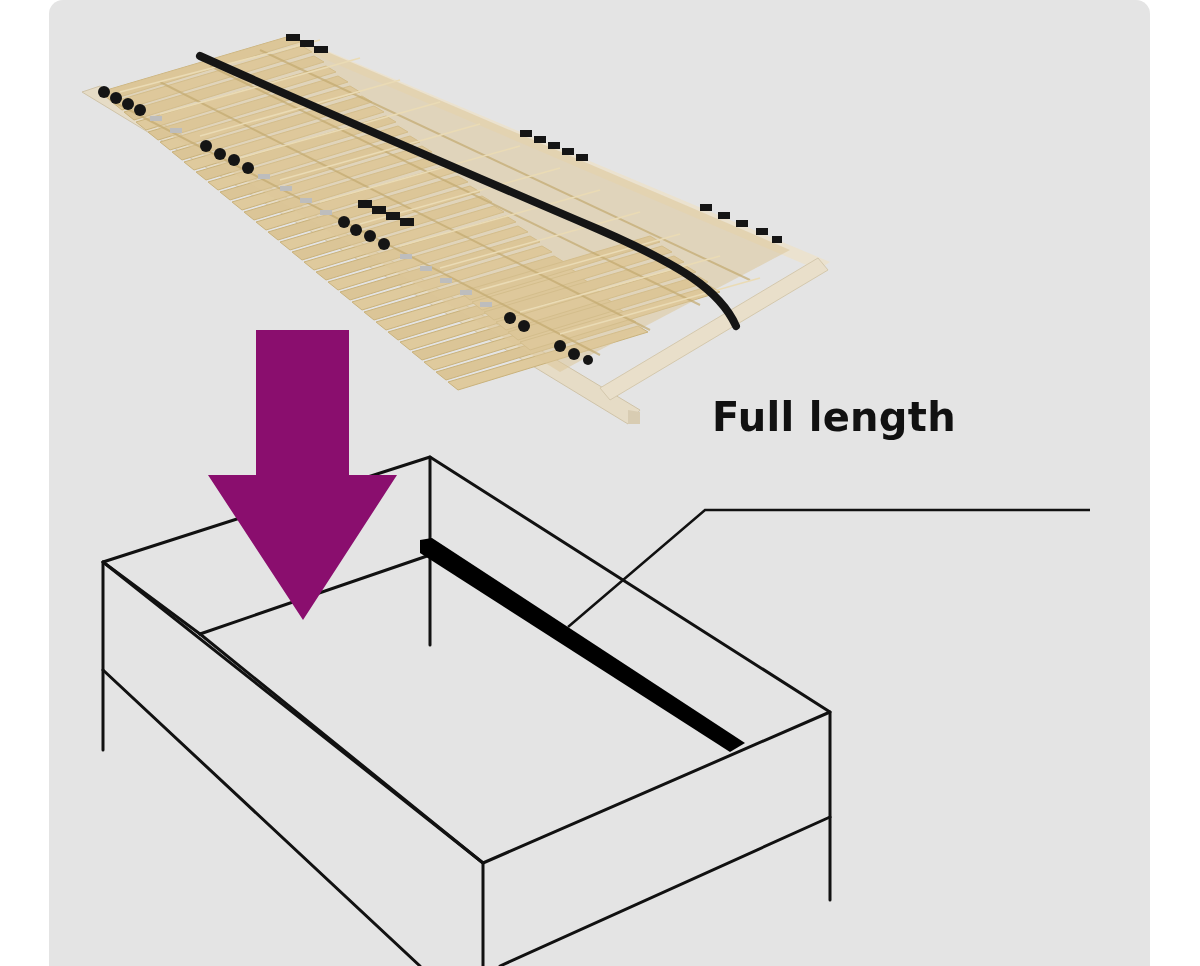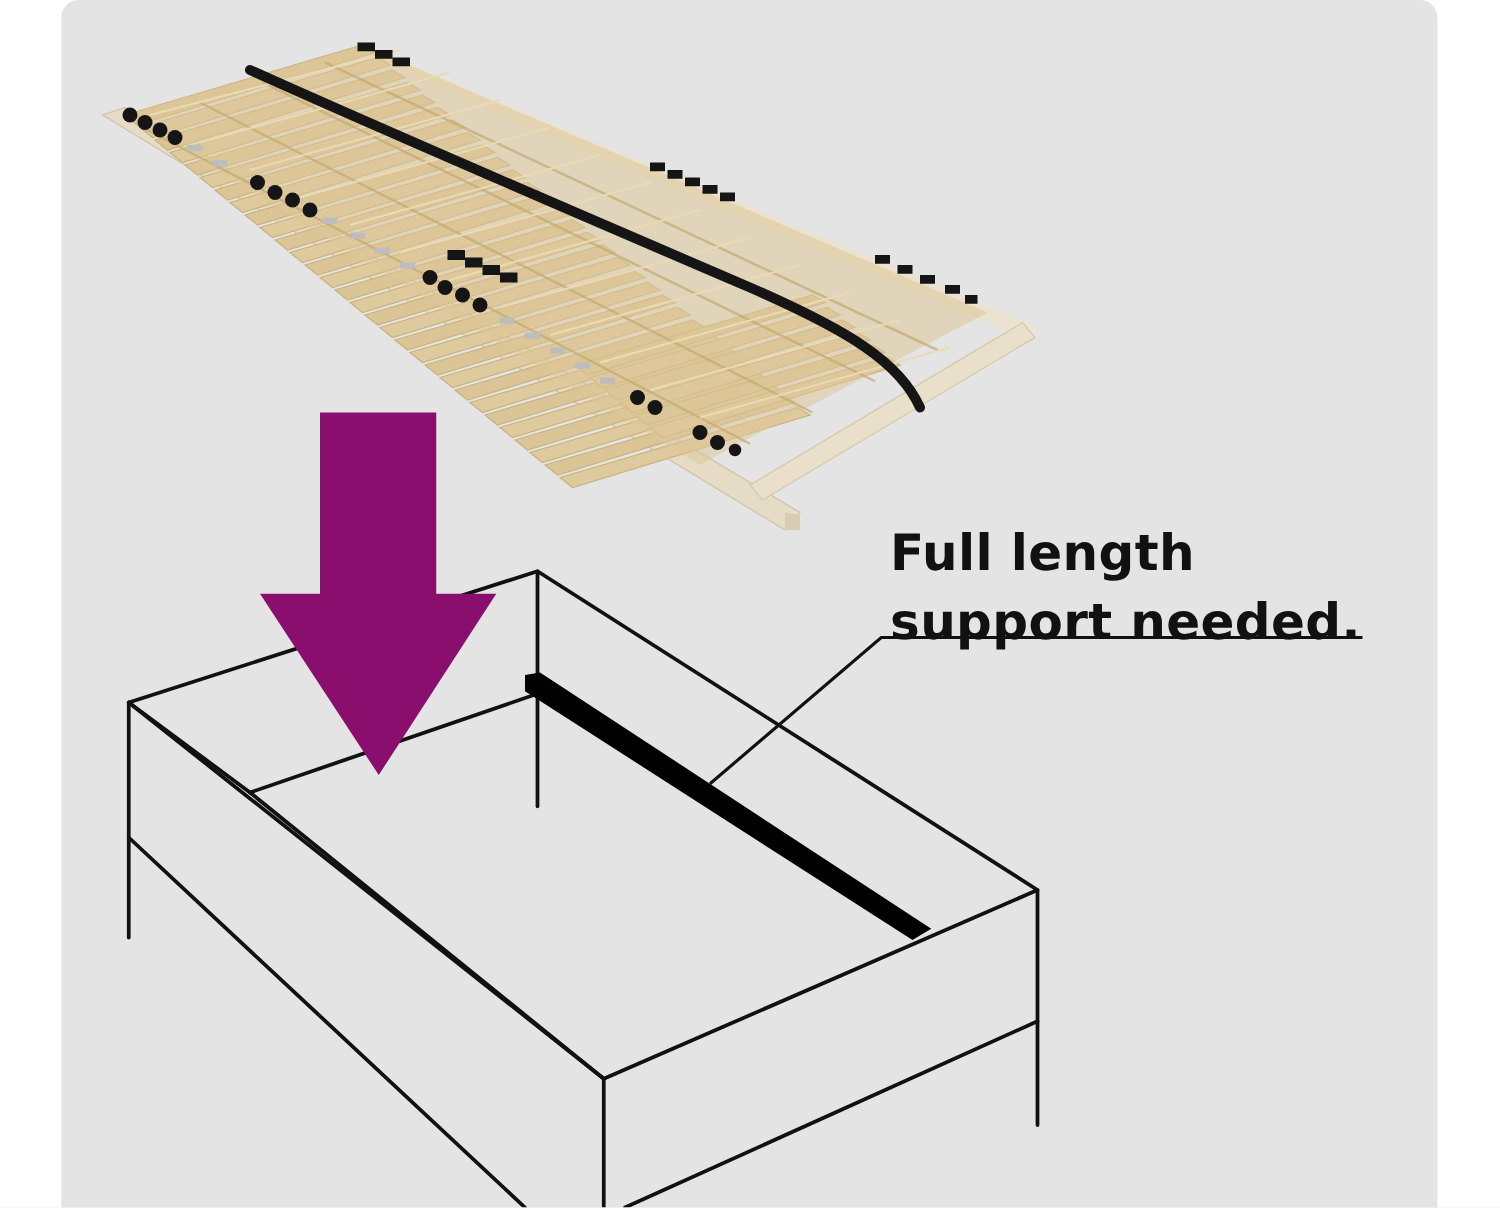--- a/index.html
+++ b/index.html
@@ -5,21 +5,21 @@
     html, body { margin: 0; padding: 0; background: #ffffff; }
     body { width: 1200px; height: 966px; position: relative; overflow: hidden; font-family: "DejaVu Sans", sans-serif; }
     .card {
       position: absolute; left: 49px; top: 0; width: 1101px; height: 980px;
       background: #e4e4e4; border-radius: 14px;
     }
     svg.scene { position: absolute; left: 0; top: 0; }
     .callout-text {
       position: absolute; left: 712px; top: 390px;
       font-family: "DejaVu Sans", sans-serif; font-weight: bold;
-      font-size: 40px; line-height: 55px; color: #111111; letter-spacing: 0.3px; margin-top: 26px;
+      font-size: 40px; line-height: 55px; color: #111111; letter-spacing: 0.3px;
     }
     .callout-text div { white-space: nowrap; }
   </style>
 </head>
 <body>
 
 <div class="card"></div>
 
 <svg class="scene" width="1200" height="966" viewBox="0 0 1200 966">
 
@@ -164,14 +164,13 @@
 
   <polygon points="420,540 432,538 745,743 730,752 420,553" fill="#000000"></polygon>
 
   <polyline points="568,627 705,510 1090,510" fill="none" stroke="#111111" stroke-width="2.5"></polyline>
 
   <polygon points="256,330 349,330 349,475 397,475 303,620 208,475 256,475" fill="#8a0e6e"></polygon>
 </svg>
 
 <div class="callout-text">
   <div>Full length</div>
-  <div>support needed.</div>
 </div>
 
 </body></html>

